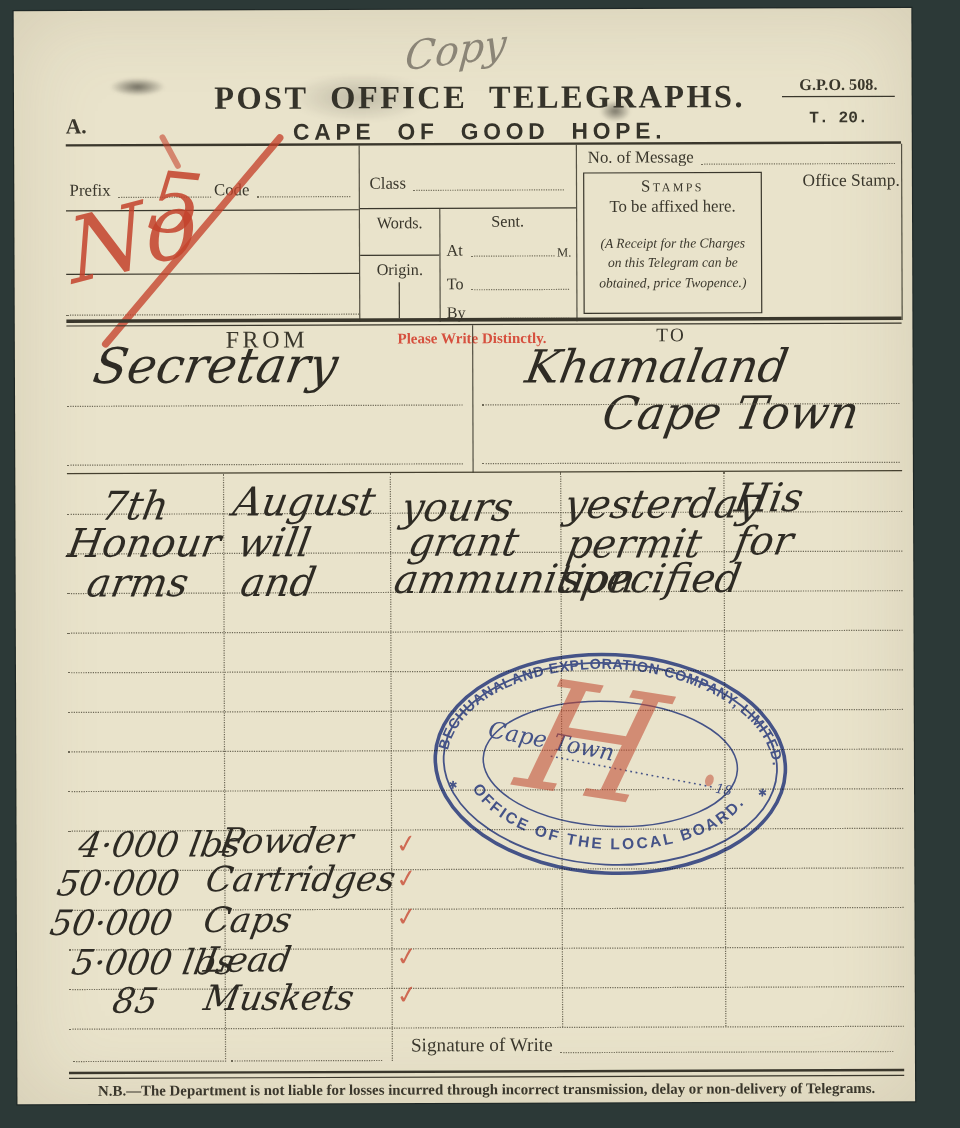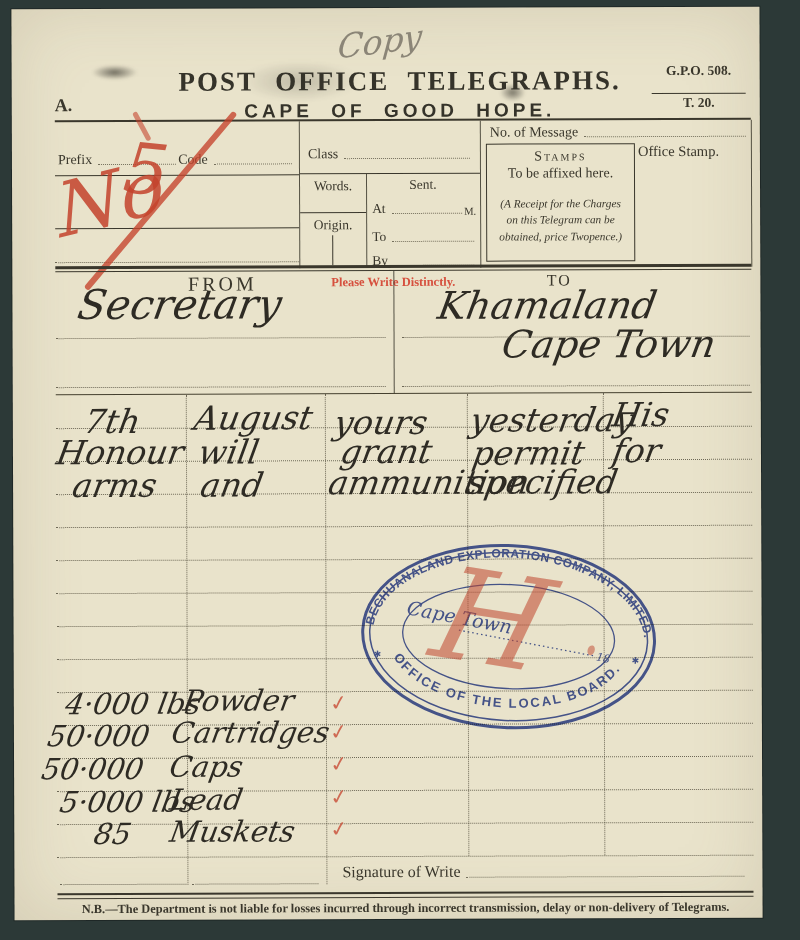--- a/index.html
+++ b/index.html
@@ -42,22 +42,22 @@
 <div class="stage">
   <div class="paper">
 
     <div class="abs smudge" style="left:80px;top:56px;width:46px;height:15px;background:radial-gradient(closest-side,rgba(30,28,22,.6),rgba(30,28,22,0));"></div>
     <div class="abs smudge" style="left:228px;top:52px;width:120px;height:42px;background:radial-gradient(closest-side,rgba(30,28,22,.2),rgba(30,28,22,0));"></div>
     <div class="abs smudge" style="left:488px;top:76px;width:26px;height:18px;background:radial-gradient(closest-side,rgba(30,28,22,.55),rgba(30,28,22,0));"></div>
 
     <div class="abs pencil" style="left:326px;top:14px;font-size:33px;transform:rotate(-7deg) skewX(-12deg);">Copy</div>
     <div class="abs title" style="left:40px;top:58px;width:696px;">POST OFFICE TELEGRAPHS.</div>
     <div class="abs lbl" style="left:640px;top:56px;width:94px;text-align:center;font-size:13.5px;font-weight:bold;">
-      <div style="border-bottom:1.5px solid #3a372c;padding-bottom:14px;">G.P.O. 508.</div>
-      <div style="padding-top:1px;">T. 20.</div>
+      <div style="border-bottom:1.5px solid #3a372c;padding-bottom:1px;">G.P.O. 508.</div>
+      <div style="padding-top:11px;font-family:Liberation Mono, monospace;">T. 20.</div>
     </div>
     <div class="abs lbl" style="left:43px;top:86px;font-size:18px;font-weight:bold;">A.</div>
     <div class="abs subtitle" style="left:40px;top:92px;width:696px;">CAPE OF GOOD HOPE.</div>
     <div class="abs solidline" style="left:43px;top:111px;width:696px;height:2px;"></div>
 
     <div class="abs vline-solid" style="left:287px;top:113px;height:147px;"></div>
     <div class="abs vline-solid" style="left:468px;top:113px;height:147px;"></div>
     <div class="abs vline-solid" style="left:739px;top:113px;height:147px;"></div>
 
     <div class="abs row lbl" style="left:46px;top:143px;width:236px;font-size:14px;">
@@ -102,21 +102,21 @@
 
     <div class="abs" style="left:474px;top:136px;width:149px;height:118px;border:1.4px solid #3a372c;box-sizing:border-box;text-align:center;">
       <div class="lbl smallcaps" style="font-size:14px;margin-top:4px;">Stamps</div>
       <div class="lbl" style="font-size:14px;margin-top:1px;">To be affixed here.</div>
       <div class="note" style="margin:14px 8px 0 8px;">(A Receipt for the Charges on this Telegram can be obtained, price Twopence.)</div>
     </div>
     <div class="abs row lbl" style="left:478px;top:117px;width:258px;font-size:14px;">
       <span>No. of Message</span>
       <span class="fill"></span>
     </div>
-    <div class="abs lbl" style="left:626px;top:136px;width:112px;text-align:left;font-size:14.5px;">Office Stamp.</div>
+    <div class="abs lbl" style="left:626px;top:136px;width:112px;text-align:right;font-size:14.5px;">Office Stamp.</div>
 
     <div class="abs solidline" style="left:43px;top:257px;width:696px;height:2.6px;"></div>
     <div class="abs solidline" style="left:43px;top:261.5px;width:696px;height:1px;"></div>
 
     <div class="abs lbl" style="left:130px;top:264px;width:160px;text-align:center;font-size:20px;letter-spacing:3px;">FROM</div>
     <div class="abs" style="left:288px;top:267px;width:186px;text-align:center;font-size:12.5px;font-weight:bold;color:#d6503e;white-space:nowrap;">Please Write Distinctly.</div>
     <div class="abs lbl" style="left:497px;top:264px;width:100px;text-align:center;font-size:16px;letter-spacing:2px;">TO</div>
     <div class="abs vline-solid" style="left:381px;top:263px;height:123px;"></div>
     <div class="abs hand" style="left:66px;top:272px;font-size:41px;">Secretary</div>
     <div class="abs hand" style="left:426px;top:276px;font-size:38px;">Khamaland</div>

